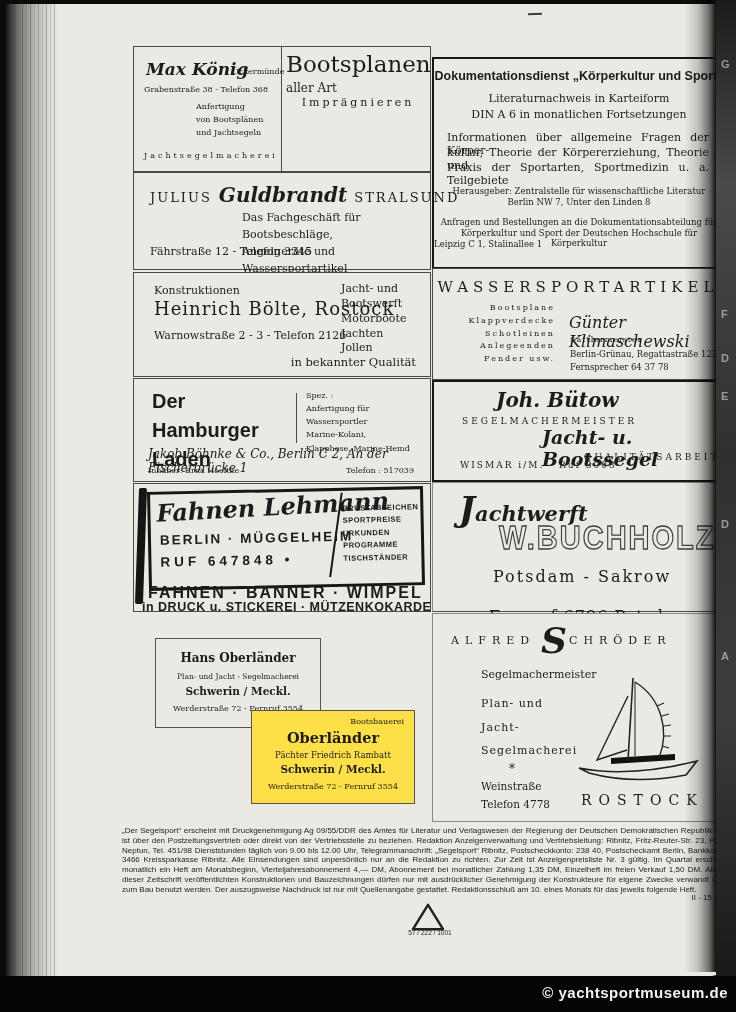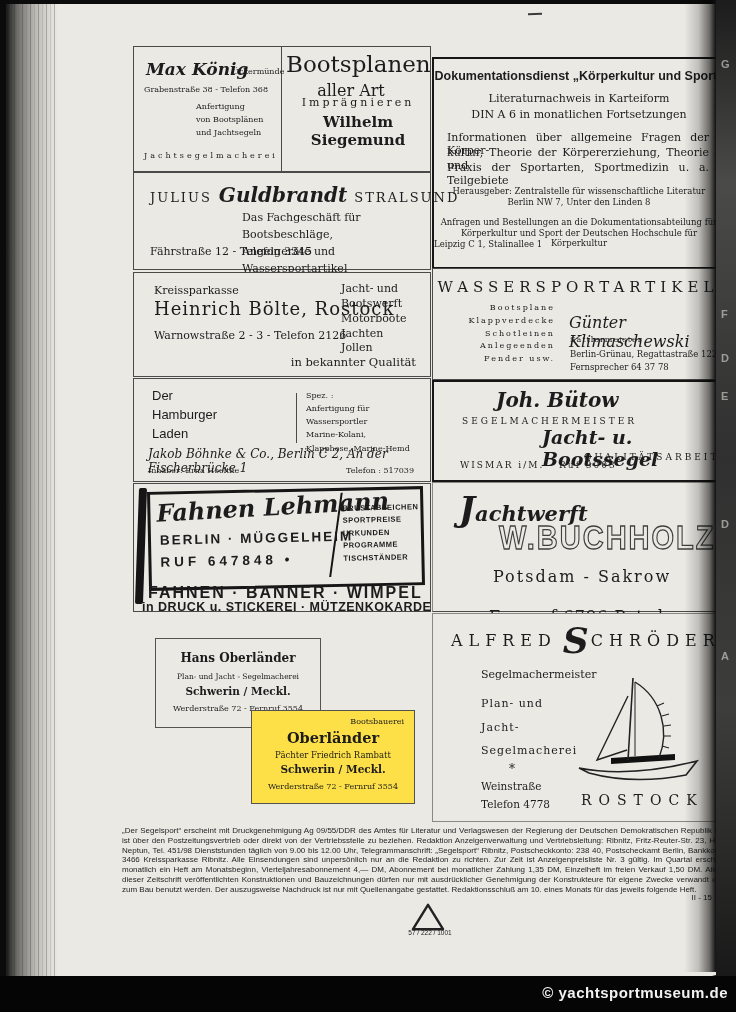--- a/index.html
+++ b/index.html
@@ -30,21 +30,21 @@
 
   
   #ad-a{left:133px;top:46px;width:296px;height:124px}
   #ad-a .divider{position:absolute;left:147px;top:0;width:1px;height:100%;background:#4a4a48}
   #koenig-name{left:12px;top:12px;font-size:17px}
   #koenig-city{left:98px;top:20px;font-size:8px}
   #koenig-addr{left:10px;top:38px;font-size:8px}
   #koenig-lines{left:62px;top:54px;font-size:8px;line-height:1.6}
   #koenig-foot{left:10px;top:104px;font-size:8px;letter-spacing:3px}
   #sieg-title{left:152px;top:4px;width:144px;text-align:right;font-size:23px}
-  #sieg-sub1{left:152px;top:34px;width:130px;text-align:center;font-size:16px}
+  #sieg-sub1{left:152px;top:34px;width:130px;font-size:12px}
   #sieg-sub2{left:152px;top:49px;width:144px;text-align:center;font-size:11px;letter-spacing:3px}
   #sieg-name{left:152px;top:66px;width:144px;text-align:center;font-size:15px;font-weight:bold}
   #sieg-lines{left:168px;top:84px;font-size:10.5px;line-height:1.2}
 
   
   #ad-g{left:432px;top:57px;width:290px;height:208px}
   #doku-title{left:0;top:10px;width:100%;text-align:center;font-size:12.5px;font-weight:bold}
   #doku-sub1{left:0;top:33px;width:100%;text-align:center;font-size:11px}
   #doku-sub2{left:0;top:49px;width:100%;text-align:center;font-size:11px}
   .doku-body{left:13px;width:262px;font-size:11px;text-align:justify;text-align-last:justify}
@@ -74,21 +74,21 @@
   #ad-h{left:432px;top:268px;width:290px;height:110px}
   #wsa-title{left:0;top:9px;width:100%;text-align:center;font-size:15px;letter-spacing:5px}
   #wsa-products{left:18px;top:33px;width:104px;text-align:right;font-size:8px;letter-spacing:2px;line-height:1.6}
   #wsa-name{left:136px;top:44px;font-size:16px;font-style:italic}
   #wsa-prof{left:137px;top:66px;font-size:8px;letter-spacing:1px}
   #wsa-addr{left:137px;top:80px;font-size:8.5px}
   #wsa-phone{left:137px;top:93px;font-size:8.5px}
 
   
   #ad-d{left:133px;top:378px;width:296px;height:102px}
-  #hl-title{left:18px;top:8px;font-size:13px;font-weight:normal;line-height:1.45}
+  #hl-title{left:18px;top:8px;font-size:20px;font-weight:bold;line-height:1.45}
   #hl-divider{position:absolute;left:162px;top:14px;width:1px;height:50px;background:#4a4a48}
   #hl-spez{left:172px;top:12px;font-size:8px}
   #hl-spezlines{left:172px;top:23px;font-size:8px;line-height:1.65}
   #hl-company{left:14px;top:68px;font-size:12px;font-style:italic}
   #hl-owner{left:14px;top:87px;font-size:8px}
   #hl-phone{right:16px;top:87px;font-size:8px}
 
   
   #ad-i{left:432px;top:380px;width:290px;height:98px;border-bottom-width:5px}
   #but-name{left:62px;top:6px;font-size:20px}
@@ -131,21 +131,21 @@
   #ob2{position:absolute;left:118px;top:95px;width:162px;height:92px;border:1px solid #55534f;background:#fde047;text-align:center;z-index:2}
   #ob2-type{right:10px;top:6px;font-size:8px;text-align:right;width:100px}
   #ob2-name{left:0;top:18px;width:100%;font-size:14.5px;font-weight:bold}
   #ob2-owner{left:0;top:39px;width:100%;font-size:8.5px}
   #ob2-city{left:0;top:52px;width:100%;font-size:10.5px;font-weight:bold}
   #ob2-addr{left:0;top:71px;width:100%;font-size:8px}
 
   
   #ad-k{left:432px;top:613px;width:290px;height:207px;border:1px solid #8a8884}
   #schr-row{left:18px;top:12px;display:flex;align-items:center}
-  .schr-caps{font-size:16px;letter-spacing:6px}
+  .schr-caps{font-size:11px;letter-spacing:6px}
   #schr-s{font-size:36px;margin:0 2px 0 6px;line-height:.8}
   #schr-prof{left:48px;top:54px;font-size:11px}
   #schr-lines{left:48px;top:78px;font-size:11px;letter-spacing:1px;line-height:2.15}
   #schr-star{left:76px;top:148px;font-size:12px}
   #schr-addr{left:48px;top:166px;font-size:10.5px}
   #schr-phone{left:48px;top:184px;font-size:10.5px}
   #schr-boat{left:138px;top:58px}
   #schr-city{left:148px;top:178px;font-size:14px;letter-spacing:7px}
 
   
@@ -171,21 +171,20 @@
   <div id="koenig-addr" class="abs serif">Grabenstraße 38  -  Telefon 368</div>
   <div id="koenig-lines" class="abs serif">
     <div>Anfertigung</div>
     <div>von Bootsplänen</div>
     <div>und Jachtsegeln</div>
   </div>
   <div id="koenig-foot" class="abs serif">Jachtsegelmacherei</div>
   <div id="sieg-title" class="abs serif">Bootsplanen</div>
   <div id="sieg-sub1" class="abs serif">aller Art</div>
   <div id="sieg-sub2" class="abs serif">Imprägnieren</div>
-  <div id="sieg-name" class="abs serif">Wilhelm Siegemund</div>
 </div>
 
 <div id="ad-g" class="ad b2">
   <div id="doku-title" class="abs sans">Dokumentationsdienst „Körperkultur und Sport“</div>
   <div id="doku-sub1" class="abs serif">Literaturnachweis in Karteiform</div>
   <div id="doku-sub2" class="abs serif">DIN A 6 in monatlichen Fortsetzungen</div>
   <div class="abs serif doku-body" style="top:72px">Informationen über allgemeine Fragen der Körper-</div>
   <div class="abs serif doku-body" style="top:87px">kultur, Theorie der Körpererziehung, Theorie und</div>
   <div class="abs serif doku-body" style="top:102px">Praxis der Sportarten, Sportmedizin u. a. Teilgebiete</div>
   <div id="doku-pub1" class="abs serif">Herausgeber: Zentralstelle für wissenschaftliche Literatur</div>
@@ -203,21 +202,21 @@
   </div>
   <div id="guld-lines" class="abs serif">
     <div>Das Fachgeschäft für Bootsbeschläge,</div>
     <div>Angelgeräte und Wassersportartikel</div>
     <div>Eigene Taklerei</div>
   </div>
   <div id="guld-addr" class="abs serif">Fährstraße 12  -  Telefon 3345</div>
 </div>
 
 <div id="ad-c" class="ad b1">
-  <div id="boelte-prof" class="abs serif">Kreissparkasse</div>
+  <div id="boelte-prof" class="abs serif">Konstruktionen</div>
   <div id="boelte-name" class="abs serif">Heinrich Bölte, Rostock</div>
   <div id="boelte-addr" class="abs serif">Warnowstraße 2 - 3    -    Telefon 2126</div>
   <div id="boelte-right" class="abs serif">
     <div>Jacht- und</div>
     <div>Bootswerft</div>
     <div>Motorboote</div>
     <div>Jachten</div>
     <div>Jollen</div>
   </div>
   <div id="boelte-foot" class="abs serif">in bekannter Qualität</div>

